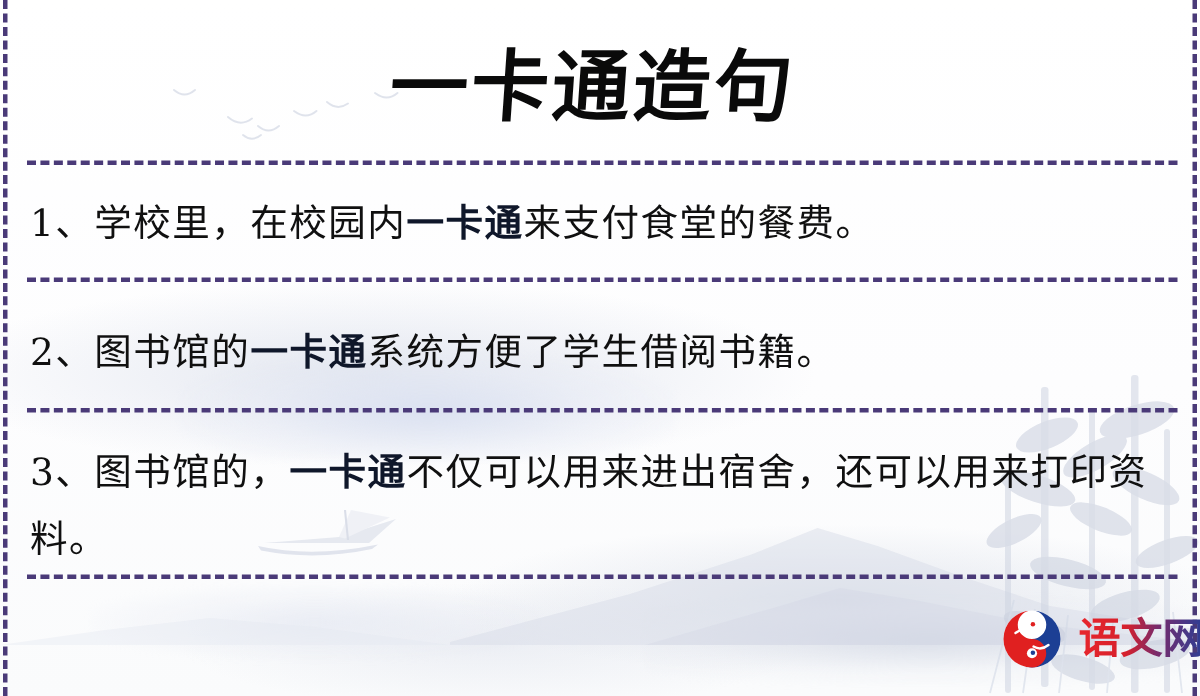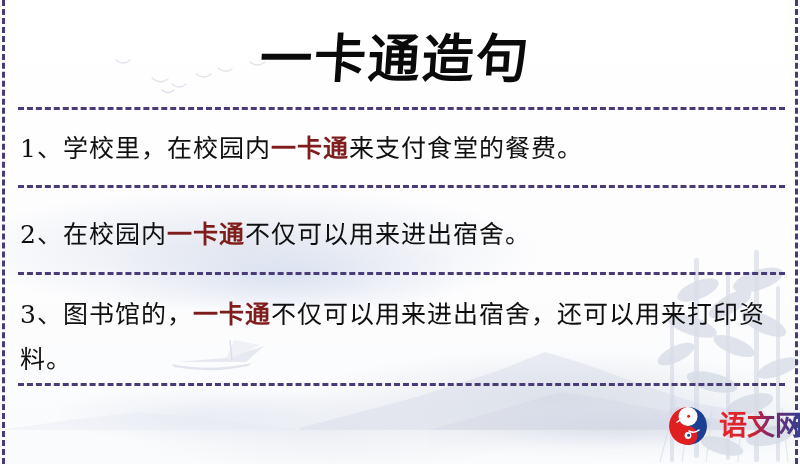--- a/index.html
+++ b/index.html
@@ -89,21 +89,21 @@
   
   .sentence{
     position:absolute;left:20px;width:745px;
     font-family:"DejaVu Serif","Liberation Serif",serif;
     font-size:25px;
     color:#101010;
     line-height:45px;
     letter-spacing:1px;
   }
   .sentence .kw{
-    color:#7f1d1d;
+    color:#0f172a;
     font-weight:bold;
   }
   #s1{top:126px;}
   #s2{top:212px;}
   #s3{top:292px;}
 
   
   #logo{
     position:absolute;left:668px;top:404px;
     height:44px;display:flex;align-items:center;gap:11px;
@@ -197,21 +197,21 @@
   <div class="divider" style="top:272px;"></div>
   <div class="divider" style="top:383px;"></div>
 
   <div id="title">一卡通造句</div>
 
   <div class="sentence" id="s1">
     <span>1、</span><span>学校里，在校园内</span><span class="kw">一卡通</span><span>来支付食堂的餐费。</span>
   </div>
 
   <div class="sentence" id="s2">
-    <span>2、</span><span>在校园内</span><span class="kw">一卡通</span><span>不仅可以用来进出宿舍。</span>
+    <span>2、</span><span>图书馆的</span><span class="kw">一卡通</span><span>系统方便了学生借阅书籍。</span>
   </div>
 
   <div class="sentence" id="s3">
     <span>3、</span><span>图书馆的，</span><span class="kw">一卡通</span><span>不仅可以用来进出宿舍，还可以用来打印资料。</span>
   </div>
 
   <div id="logo">
     <svg id="logo-mark" viewBox="0 0 40 40" xmlns="http://www.w3.org/2000/svg">
       <circle cx="20" cy="20" r="19" fill="#ffffff"></circle>
       <path d="M20 1 a19 19 0 0 1 0 38 a9.5 9.5 0 0 1 0-19 a9.5 9.5 0 0 0 0-19 Z" fill="#1c3f94"></path>

